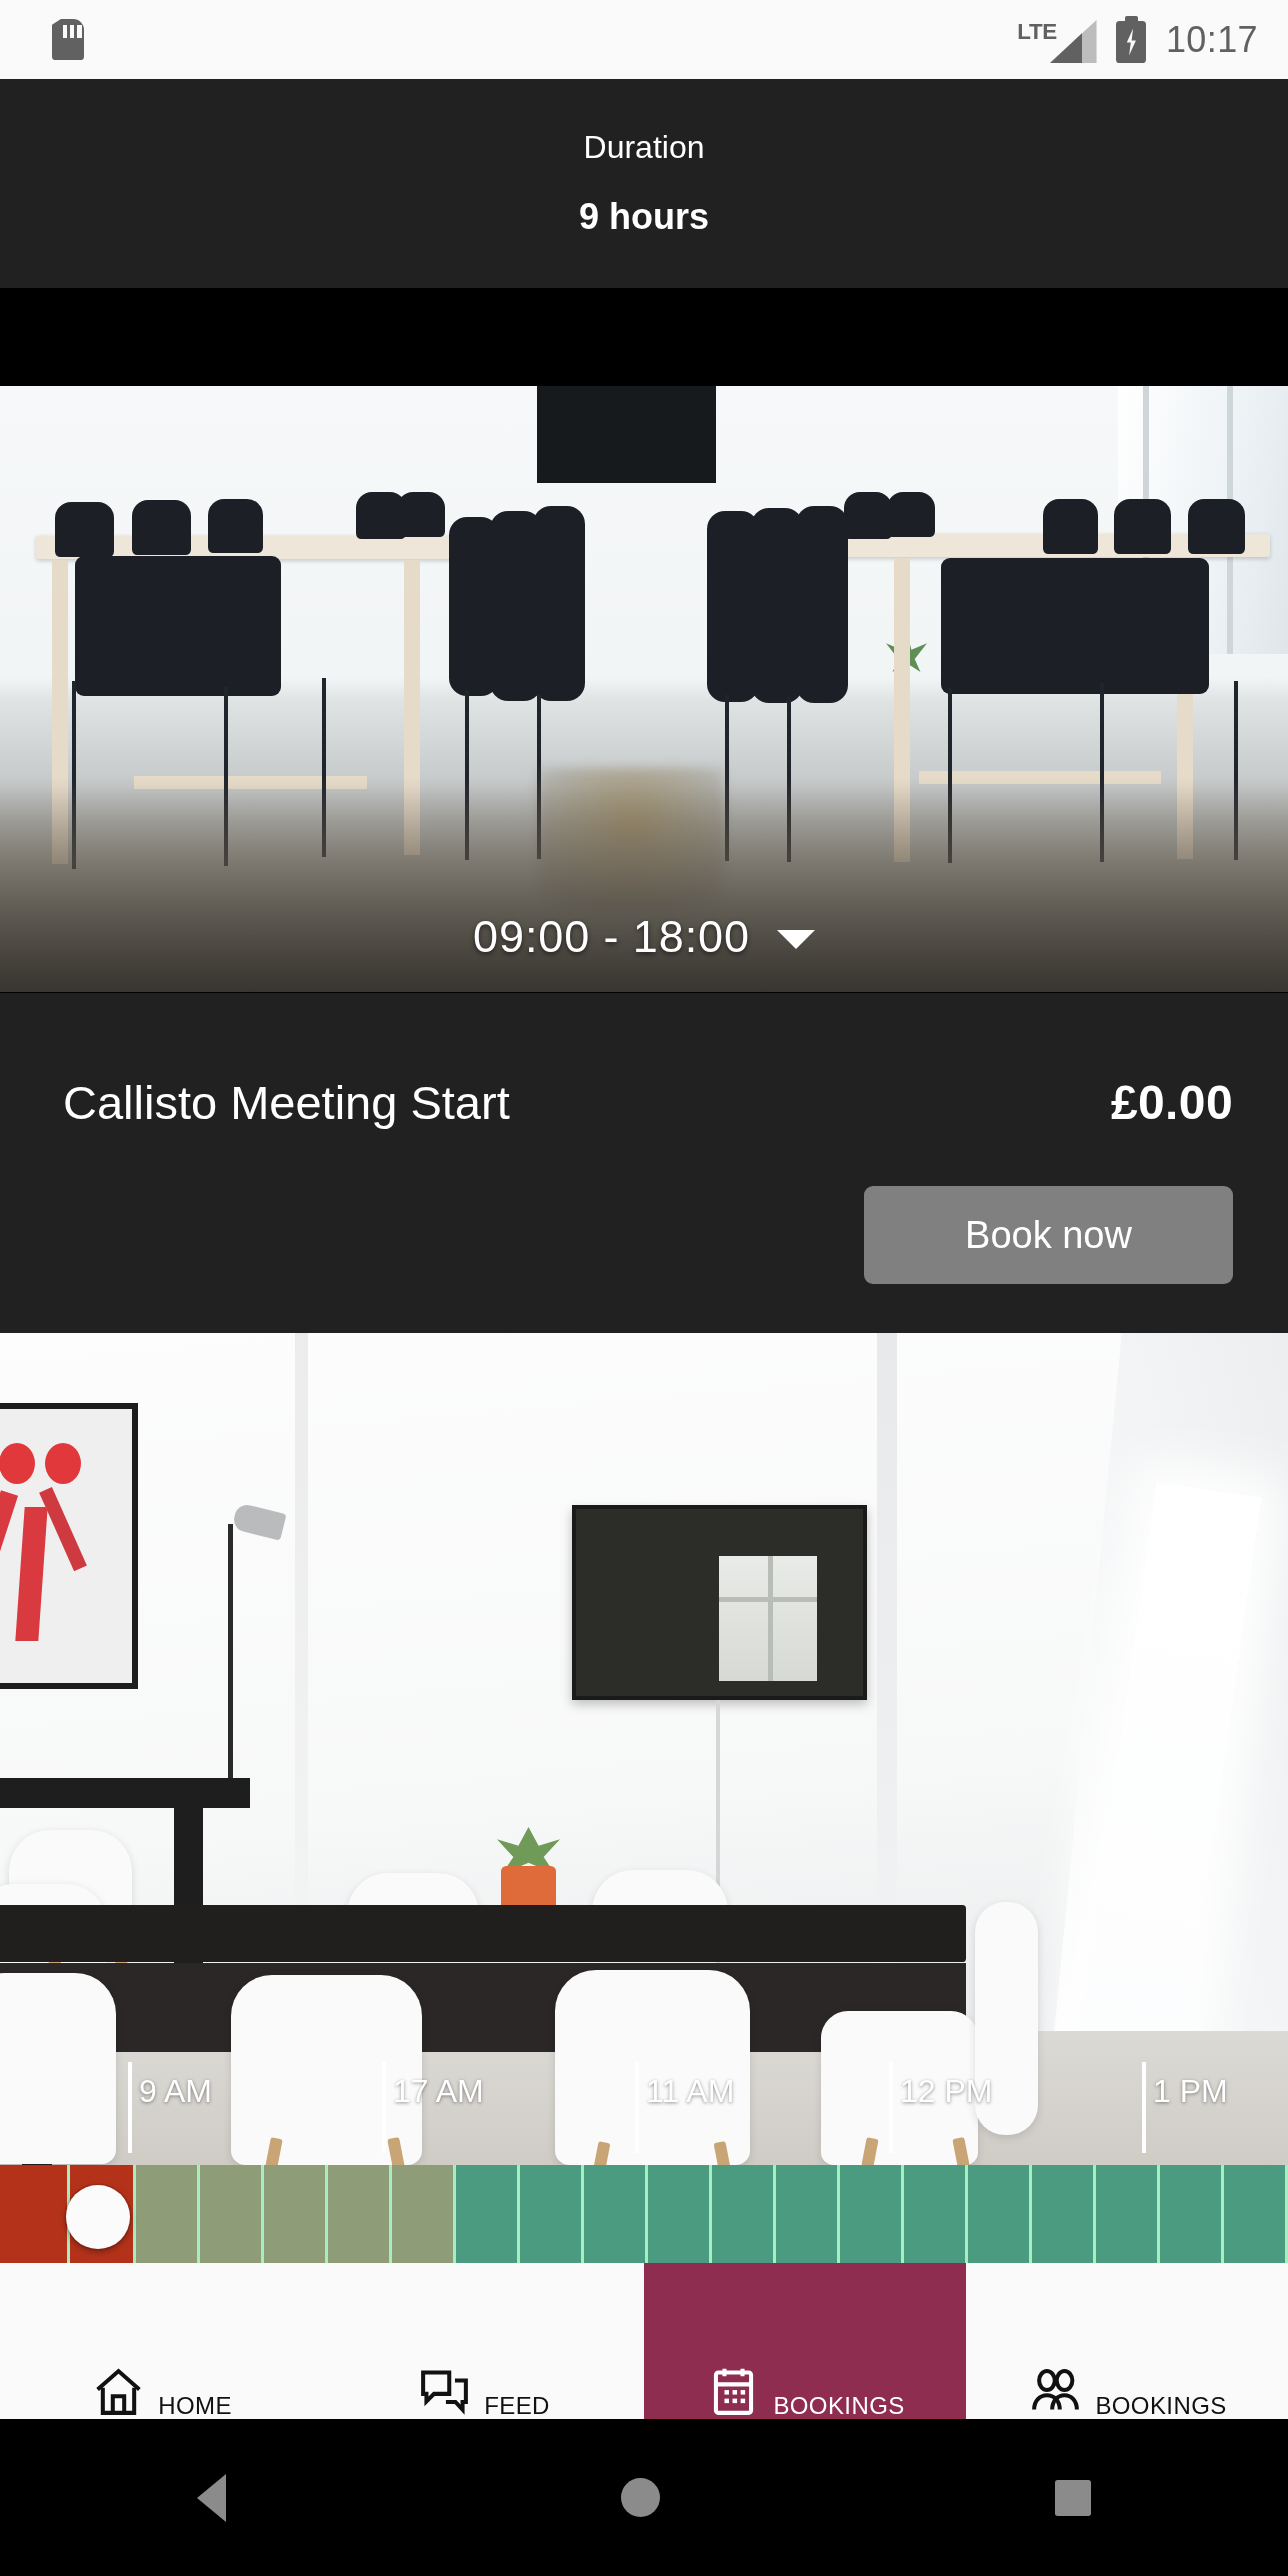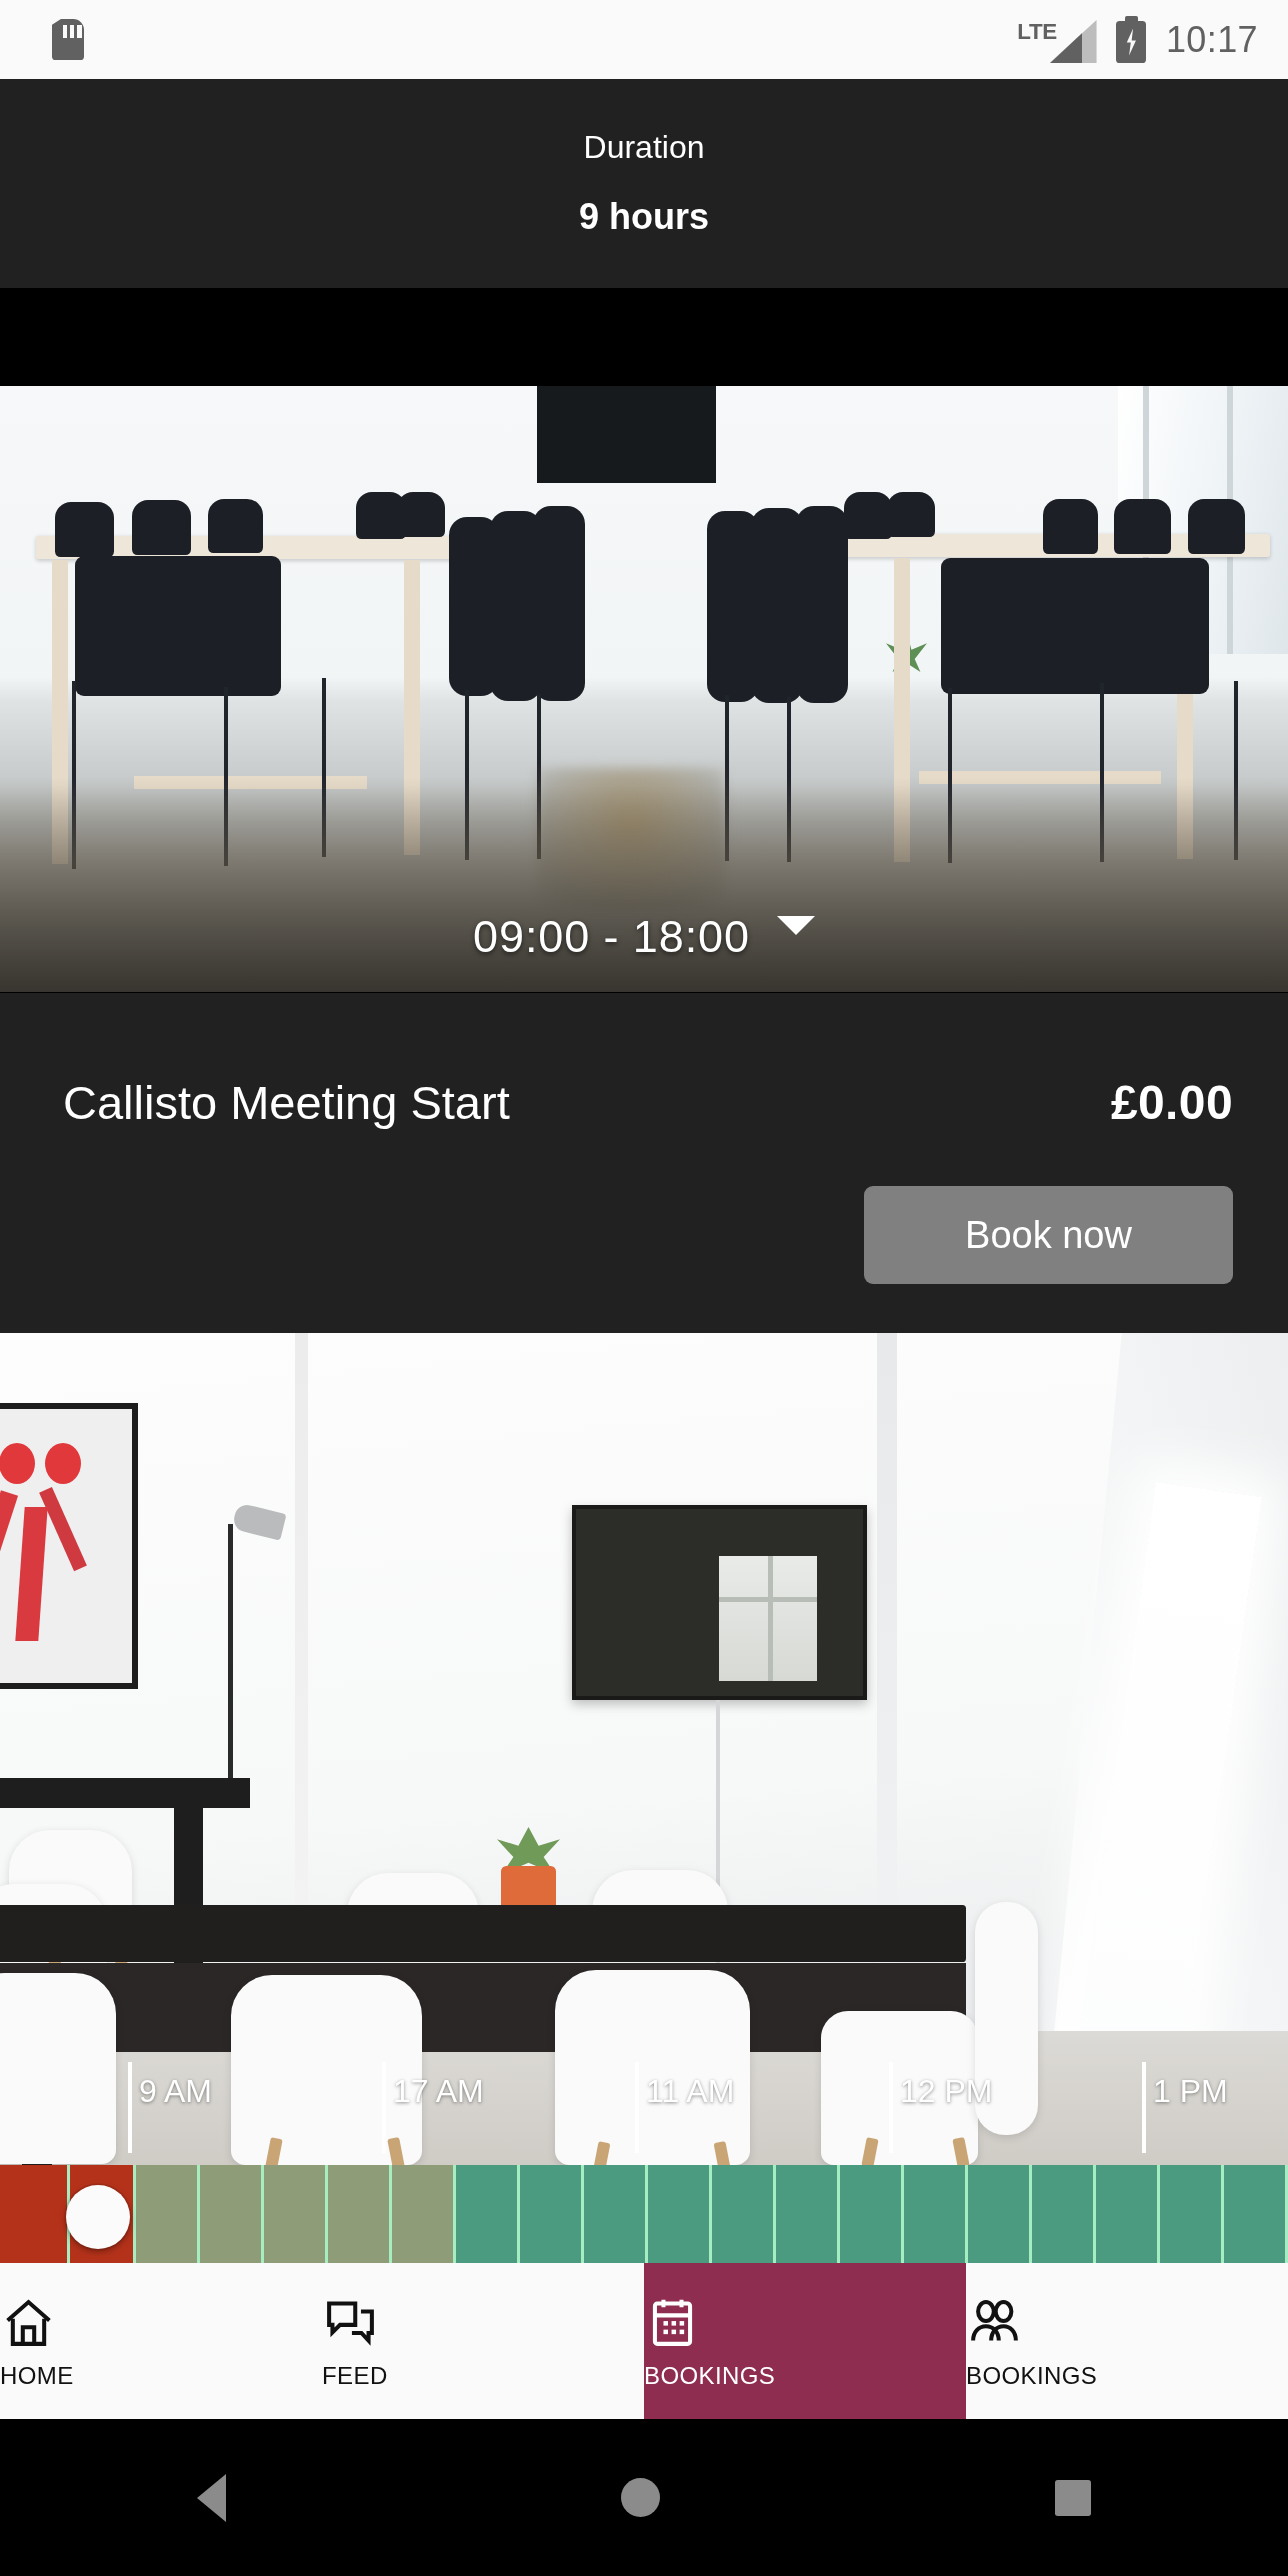--- a/index.html
+++ b/index.html
@@ -75,21 +75,21 @@
   .s1-refl{position:absolute;left:0;bottom:0;width:1288px;height:215px;
      background:linear-gradient(180deg,rgba(120,110,95,0) 0%,rgba(130,118,98,.55) 40%,rgba(92,84,70,.75) 100%);}
   .s1-pool{position:absolute;left:537px;bottom:81px;width:188px;height:143px;
      background:radial-gradient(ellipse at 50% 40%,rgba(160,140,100,.85),rgba(110,98,72,.25) 70%,transparent 100%);
      filter:blur(5.4px);}
 
   .img-grad{position:absolute;left:0;bottom:0;width:100%;height:206px;
     background:linear-gradient(180deg,rgba(0,0,0,0) 0%,rgba(0,0,0,.48) 100%);}
   .time-overlay{
     position:absolute;left:0;bottom:29px;width:100%;
-    display:flex;justify-content:center;gap:27px;
+    display:flex;align-items:center;justify-content:center;gap:27px;
   }
   .time-text{font-size:45px;color:#fff;letter-spacing:0.9px;
      text-shadow:0 1.8px 5.4px rgba(0,0,0,.6);}
   .caret-down{width:0;height:0;border-left:19px solid transparent;border-right:19px solid transparent;
      border-top:19.7px solid #fff;margin-top:5.4px;}
 
   
   .info{
     position:absolute;left:0;top:993px;width:1288px;height:340px;background:#212121;
   }
@@ -152,21 +152,21 @@
   .tick{position:absolute;top:0;width:3.6px;height:91px;background:#fff;}
   .tick-label{position:absolute;top:10.7px;font-size:32px;color:#fff;white-space:nowrap;
       text-shadow:0 0.9px 3.6px rgba(0,0,0,.45);}
   .strip{position:absolute;left:0;top:2165px;width:1288px;height:98px;display:flex;}
   .seg{flex:0 0 auto;height:98px;border-right:3.6px solid #a6eec2;}
   .handle{position:absolute;top:2185px;width:64px;height:64px;border-radius:50%;
       background:#fbfbfb;box-shadow:0 0 0 1.8px rgba(0,0,0,.08),0 2.7px 7.2px rgba(0,0,0,.35);}
 
   
   .bottomnav{position:absolute;left:0;top:2263px;width:1288px;height:157px;background:#fafafa;display:flex;}
-  .navitem{flex:1;display:flex;flex-direction:column;align-items:flex-start;justify-content:center;gap:11px;cursor:pointer;}
+  .navitem{flex:1;display:flex;flex-direction:row;align-items:flex-end;justify-content:center;gap:11px;cursor:pointer;}
   .navitem.active{background:#8e2d4f;}
   .navlabel{font-size:24px;color:#111;letter-spacing:0.4px;}
   .navitem.active .navlabel{color:#fff;}
   .navicon{width:57px;height:57px;display:block;}
 
   
   .androidnav{position:absolute;left:0;top:2419px;width:1288px;height:157px;background:#000;
       display:flex;align-items:center;justify-content:space-around;}
   .nav-back{width:0;height:0;border-top:24px solid transparent;border-bottom:24px solid transparent;
       border-right:29px solid #8b8b8b;}

